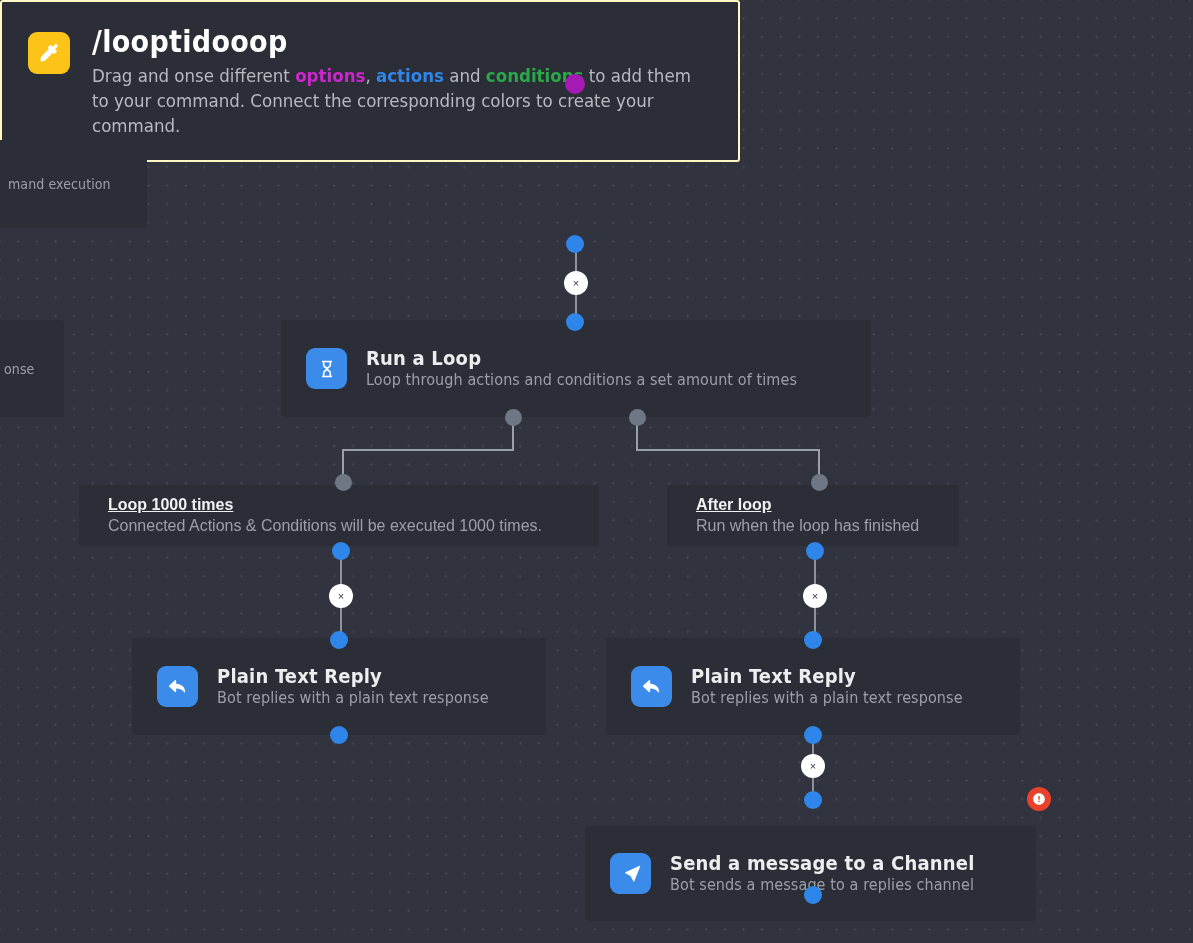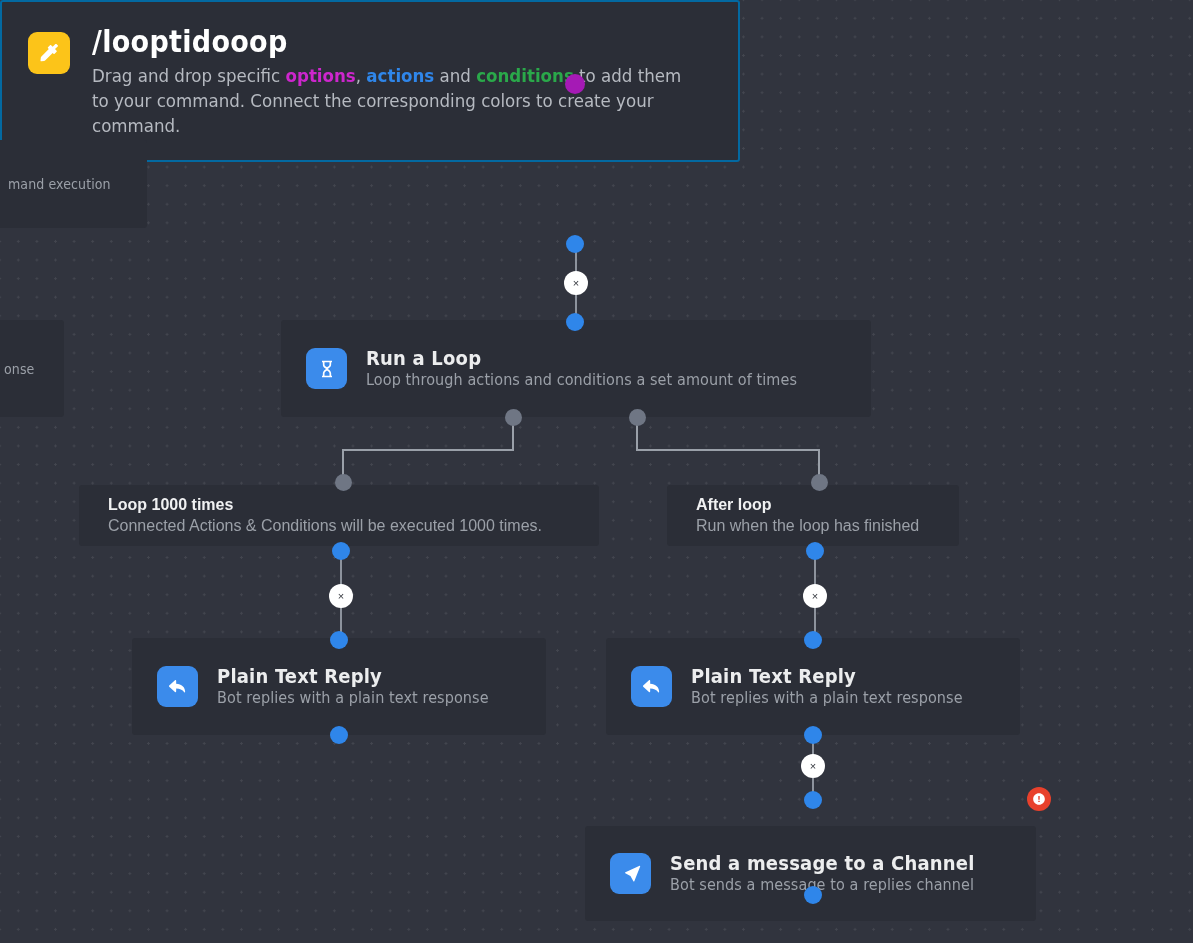--- a/index.html
+++ b/index.html
@@ -64,21 +64,21 @@
     letter-spacing: .1px;
     white-space: nowrap;
   }
 
   
   #command-card {
     left: 206px;
     top: 84px;
     width: 740px;
     height: 162px;
-    border: 2px solid #0369a1;
+    border: 2px solid #fef9c3;
     background: #2b2e37;
     border-radius: 3px;
     display: flex;
     align-items: flex-start;
     padding: 24px 26px 0 26px;
   }
   #command-card .node-icon {
     width: 42px; height: 42px; flex-basis: 42px;
     background: #fcc419;
     margin-top: 6px;
@@ -127,20 +127,21 @@
     flex-direction: column;
     justify-content: center;
     padding-left: 29px;
     font-family: "Liberation Sans", sans-serif;
   }
   .plain-node .plain-title {
     color: #f0f1f2;
     font-size: 16px;
     font-weight: 700;
     line-height: 1.25;
+    text-decoration: underline;
   }
   .plain-node .plain-sub {
     color: #9ba0a8;
     font-size: 16px;
     line-height: 1.3;
     margin-top: 1px;
   }
   #loop-branch  { left: 79px;  top: 485px; width: 520px; height: 61px; }
   #after-branch { left: 667px; top: 485px; width: 292px; height: 61px; }
 
@@ -250,21 +251,21 @@
   <div class="wire wire-v wire-short" style="left:812px; top:778px; height:26px;"></div>
 
   <div id="command-card">
     <div class="node-icon">
       <svg width="24" height="24" viewBox="0 0 24 24" fill="#ffffff">
         <path d="M20.9 4.6l-1.5-1.5c-.3-.3-.7-.3-1 0l-2.7 2.7-1.6-1.6c-.3-.3-.8-.3-1.1 0l-2 2c-.3.3-.3.8 0 1.1l.8.8-7.6 7.6c-.3.3-.4.6-.4 1l-.3 2.7c-.1.5.4 1 .9.9l2.7-.3c.4 0 .7-.2 1-.4l7.6-7.6.8.8c.3.3.8.3 1.1 0l2-2c.3-.3.3-.8 0-1.1l-1.6-1.6 2.7-2.7c.4-.2.4-.6.2-.8z"></path>
       </svg>
     </div>
     <div class="node-text">
       <div class="cmd-title">/looptidooop</div>
-      <div class="cmd-desc"><span>Drag and drop specific </span><span class="kw-options">options</span><span>, </span><span class="kw-actions">actions</span><span> and </span><span class="kw-conditions">conditions</span><span> to add them to your command. Connect the corresponding colors to create your command.</span></div>
+      <div class="cmd-desc"><span>Drag and onse different </span><span class="kw-options">options</span><span>, </span><span class="kw-actions">actions</span><span> and </span><span class="kw-conditions">conditions</span><span> to add them to your command. Connect the corresponding colors to create your command.</span></div>
     </div>
   </div>
 
   <div class="dot dot-purple" style="left:565px; top:74px;"></div>
 
   <div class="dot dot-blue" style="left:566px; top:235px;"></div>
   <div class="x-btn" style="left:564px; top:271px;">×</div>
   <div class="dot dot-blue" style="left:566px; top:313px;"></div>
 
   <div class="node" id="loop-node">

